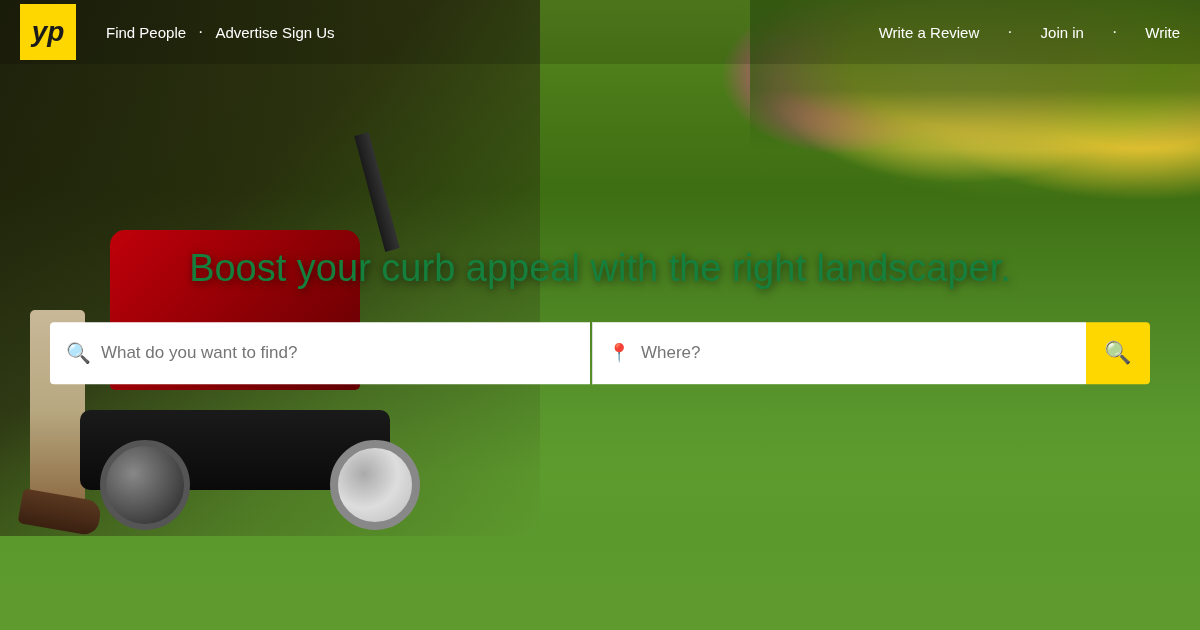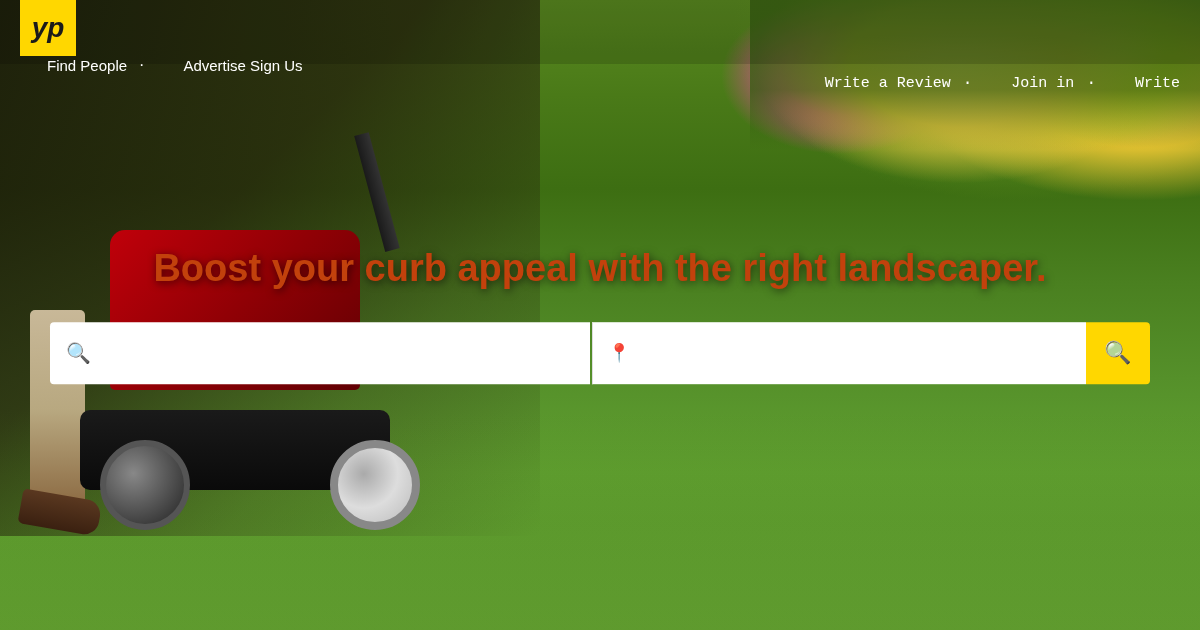--- a/index.html
+++ b/index.html
@@ -150,24 +150,24 @@
       z-index: 1;
     }
 
     
     .navbar {
       position: absolute;
       top: 0; left: 0;
       width: 100%;
       height: 64px;
       display: flex;
+      align-items: center;
       padding: 0 20px;
       z-index: 100;
       background: rgba(0,0,0,0.15);
-      flex-direction: column;
     }
 
     .logo-box {
       width: 56px;
       height: 56px;
       background: #ffd700;
       display: flex;
       align-items: center;
       justify-content: center;
       margin-right: 30px;
@@ -189,53 +189,51 @@
       flex: 1;
     }
 
     .nav-link {
       color: #ffffff;
       text-decoration: none;
       font-size: 15px;
       font-weight: 500;
       cursor: pointer;
       white-space: nowrap;
-      margin-left: 27px;
     }
 
     .nav-dot {
       color: #ffffff;
       margin: 0 12px;
       font-size: 16px;
     }
 
     .nav-right {
       display: flex;
       align-items: center;
-      gap: 0;
+      gap: 16px;
       margin-left: auto;
-      font-family: Liberation Mono, monospace;
     }
 
     
     .hero-content {
       position: absolute;
       top: 50%;
       left: 50%;
       transform: translate(-50%, -50%);
       text-align: center;
       z-index: 50;
       width: 100%;
       padding: 0 20px;
     }
 
     .hero-title {
-      color: #c2410c;
+      color: #15803d;
       font-size: 38px;
-      font-weight: 700;
+      font-weight: 400;
       text-shadow: 1px 2px 8px rgba(0,0,0,0.6);
       margin-bottom: 30px;
       line-height: 1.2;
     }
 
     
     .search-bar {
       display: flex;
       align-items: center;
       max-width: 1100px;
@@ -370,23 +368,25 @@
     <a class="nav-link">Write</a>
   </div>
 </nav>
 
 <div class="hero-content">
   <h1 class="hero-title">Boost your curb appeal with the right landscaper.</h1>
 
   <div class="search-bar">
     <div class="search-what">
       <span class="search-icon">🔍</span>
+      <input class="search-input" type="text" placeholder="What do you want to find?" style="">
     </div>
 
     <div class="search-where">
       <span class="location-icon">📍</span>
+      <input class="where-input" type="text" placeholder="Where?" style="">
     </div>
 
     <button class="search-btn">
       <span class="search-btn-icon">🔍</span>
     </button>
   </div>
 </div>
 
 </body></html>

